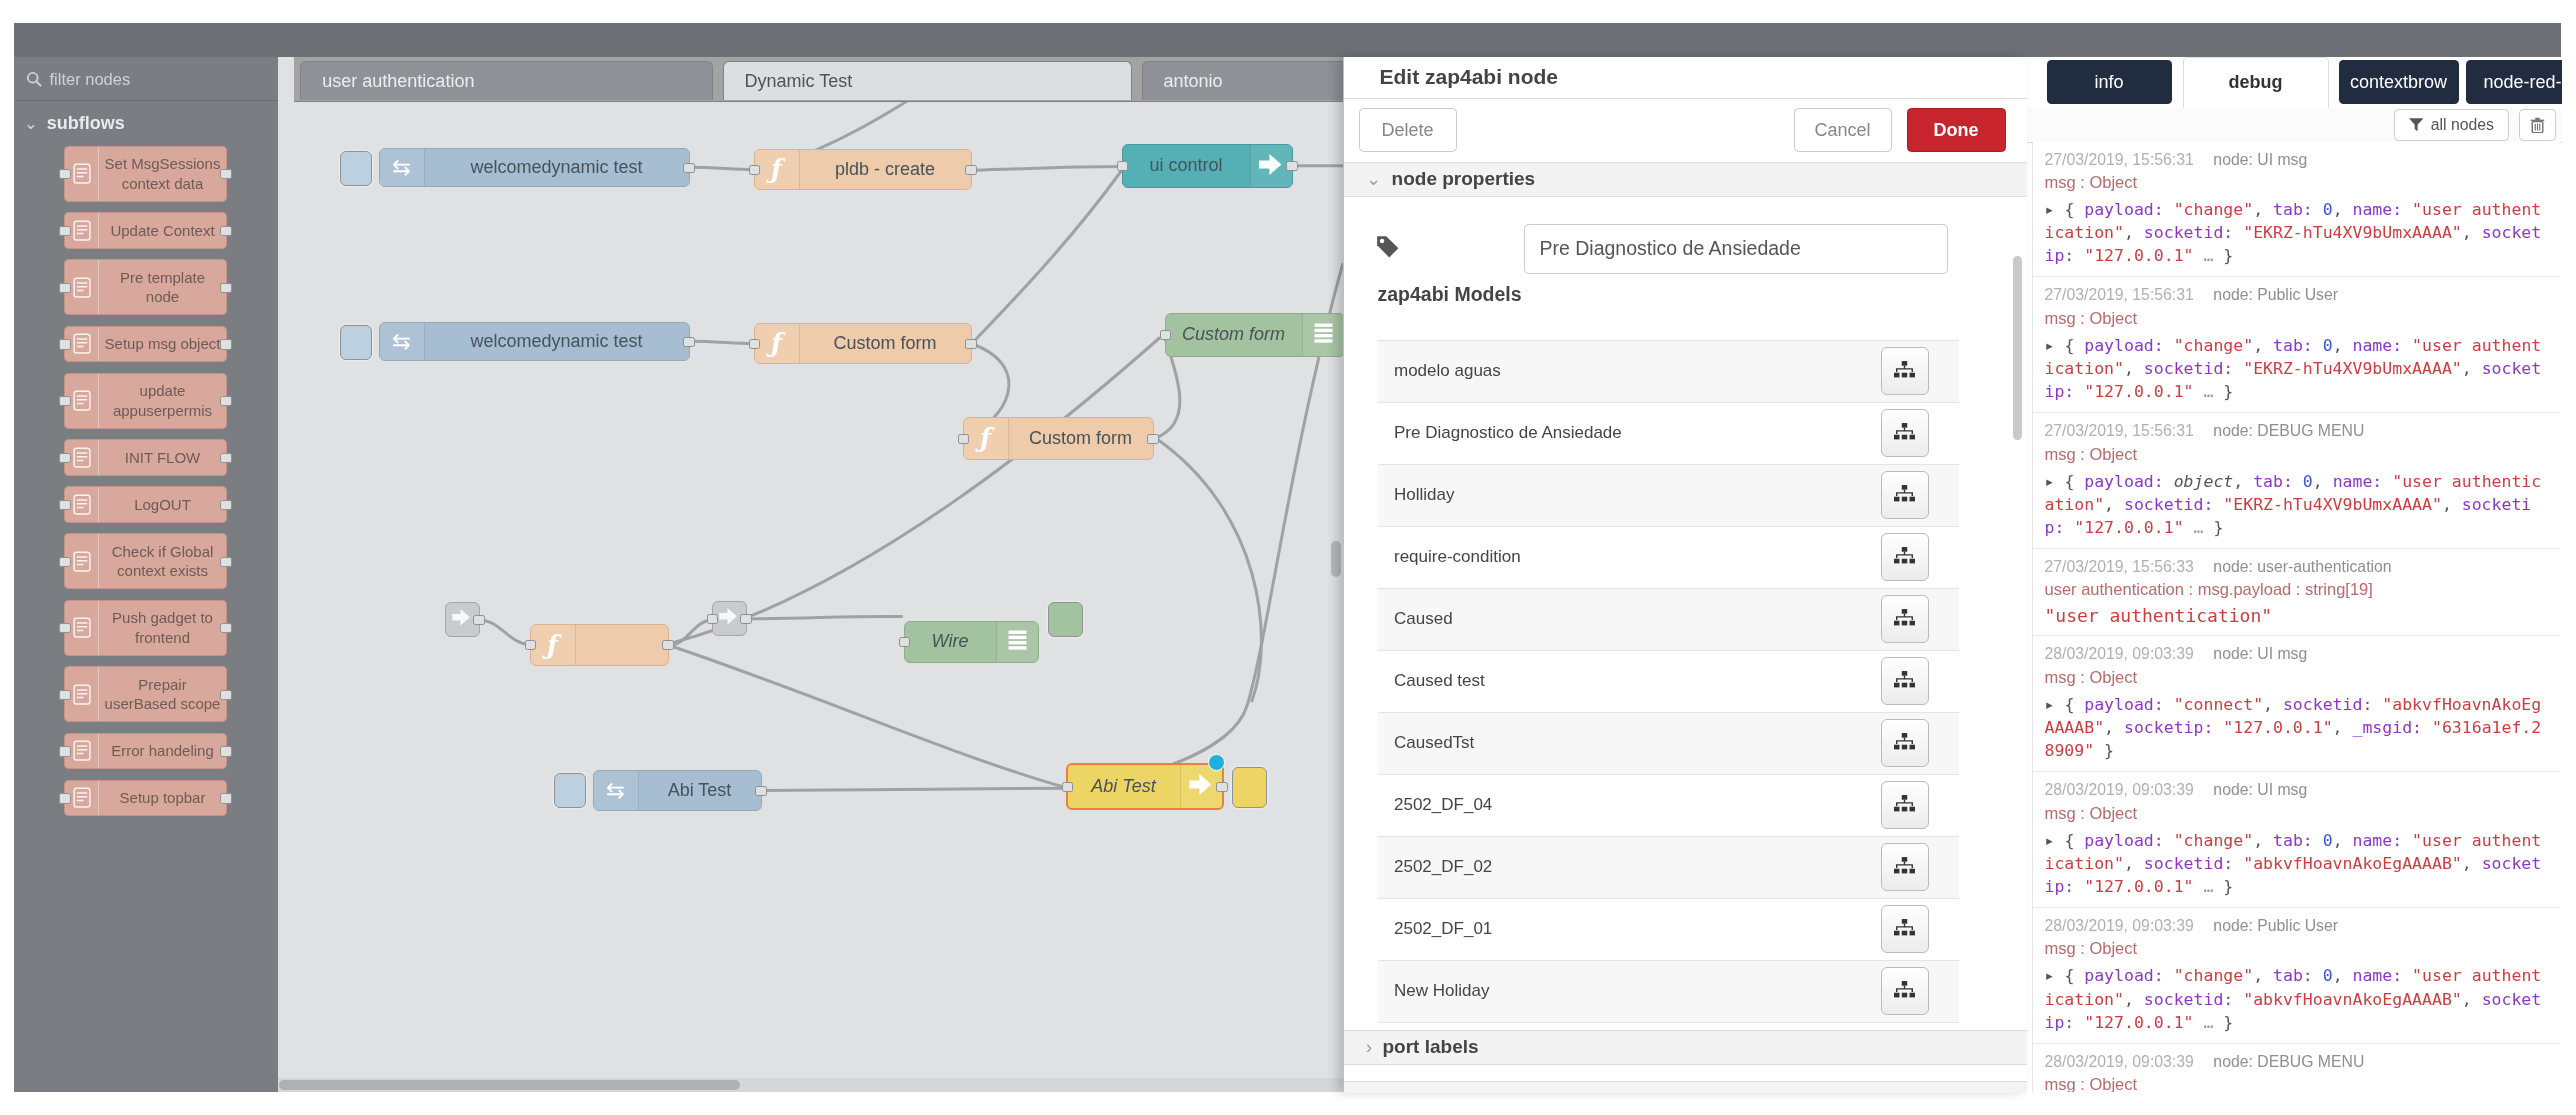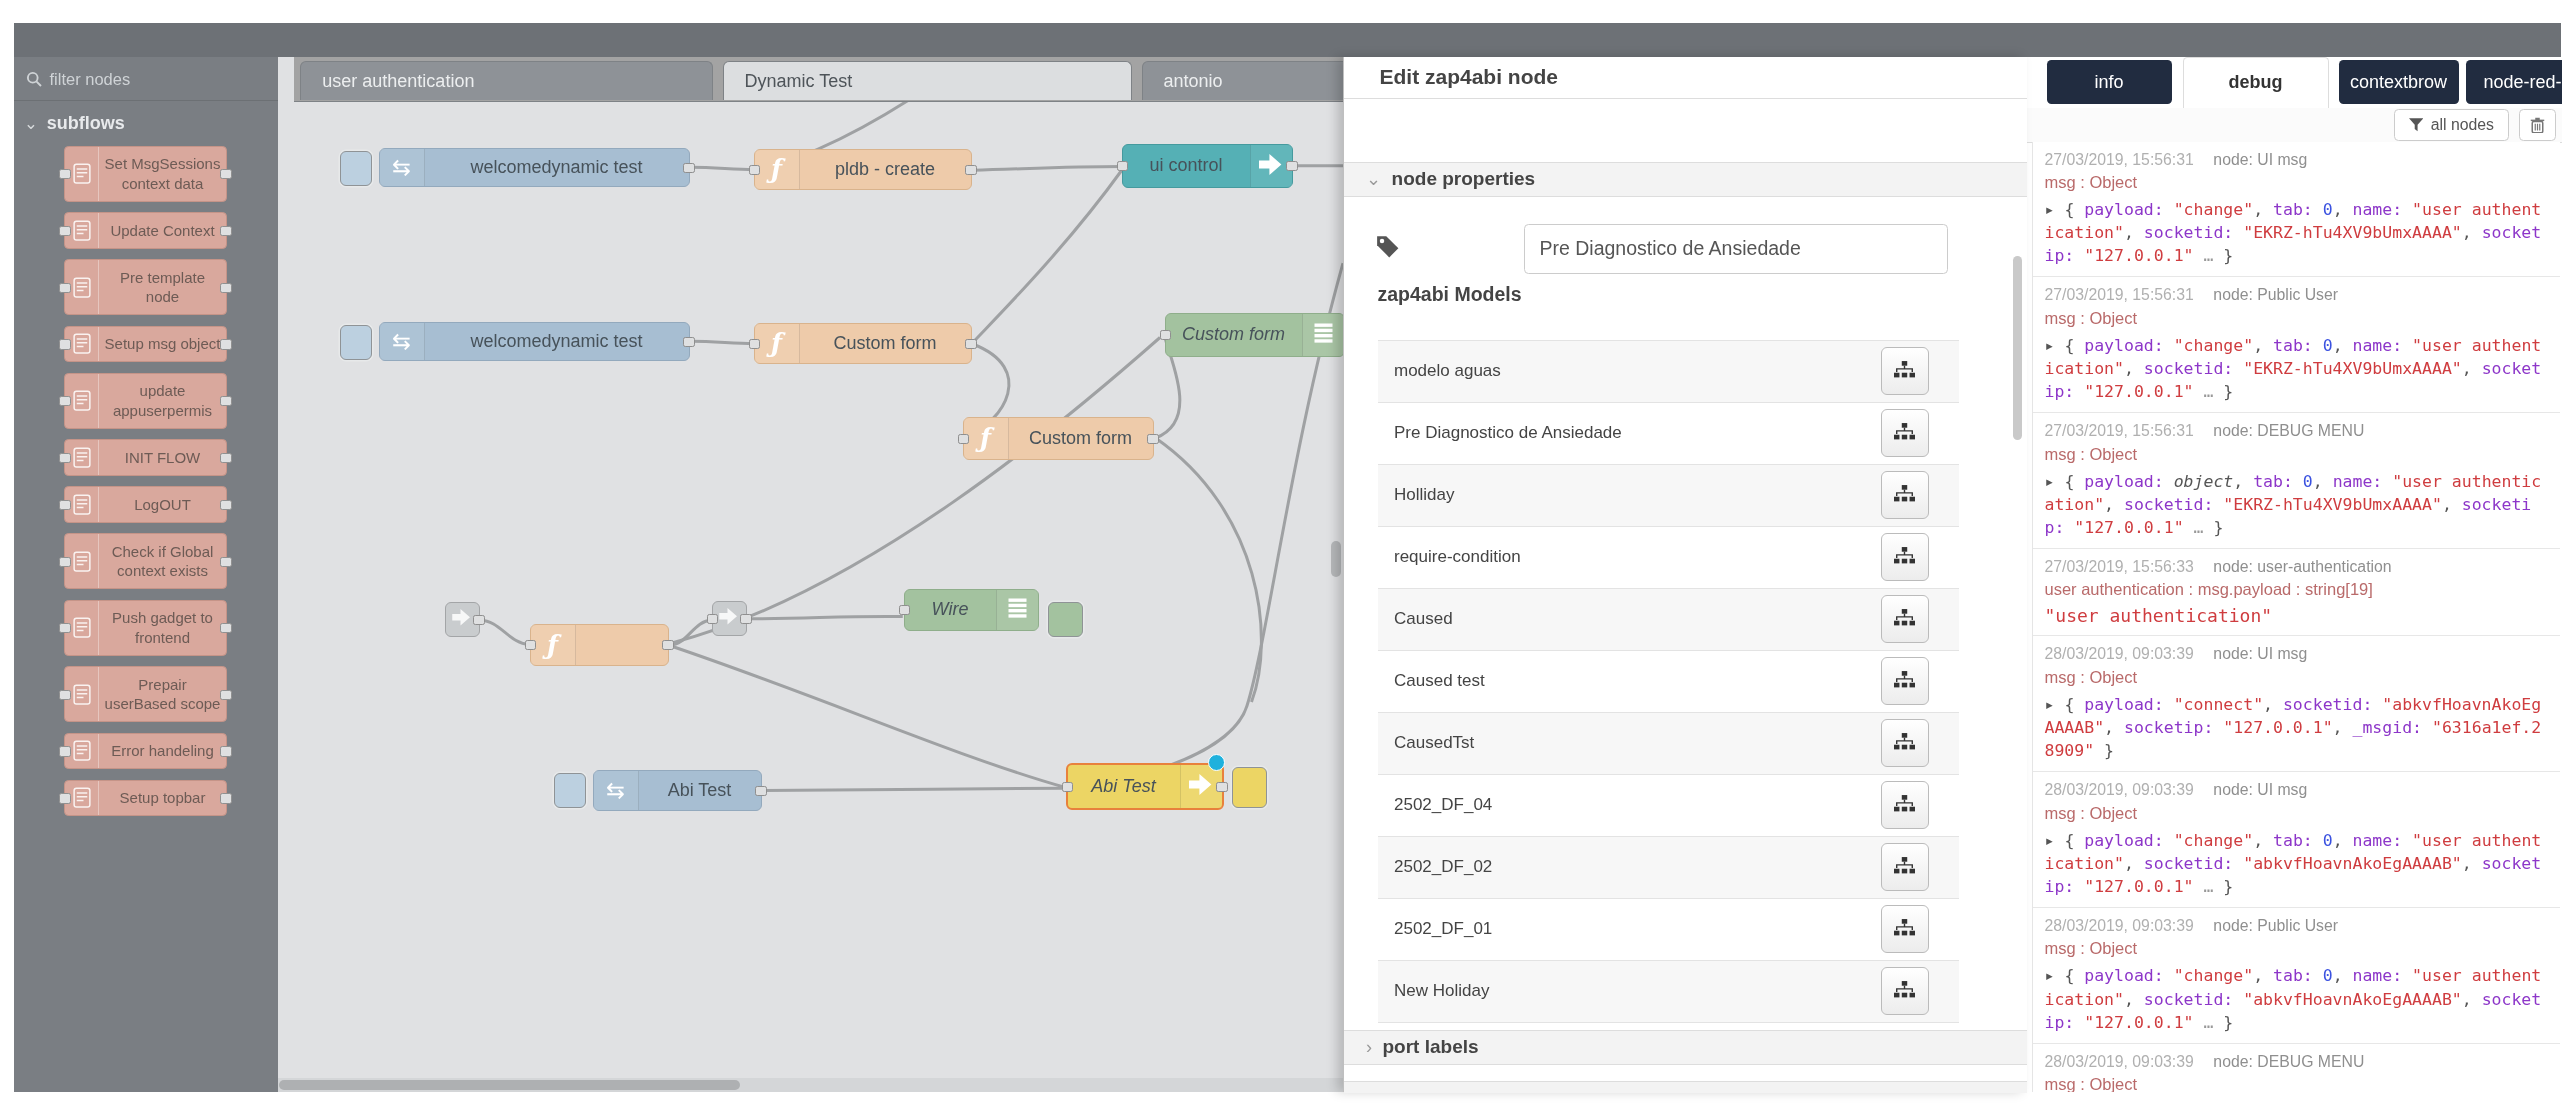--- a/index.html
+++ b/index.html
@@ -374,21 +374,21 @@
           </div>
           <div class="node graysq" style="left: 434px; top: 544px; width: 35px; height: 35px;">
             <span class="icon-region" style="width:100%">
               <span><svg width="19.5" height="16.5" viewBox="0 0 30 26">
                   <path d="M0 8 h13 v-8 l15 13 -15 13 v-8 h-13 z" fill="rgba(255,255,255,.85)"></path>
                 </svg></span>
             </span>
             <span class="nport in"></span>
             <span class="nport out"></span>
           </div>
-          <div class="node green" style="left: 626px; top: 532px; width: 135px; height: 42px;">
+          <div class="node green" style="left: 626px; top: 564px; width: 135px; height: 42px;">
             <span class="nlabel ital">Wire</span>
             <span class="icon-region right">
               <span><svg width="21" height="22.5" viewBox="0 0 28 30">
                   <rect x="2" y="2" width="24" height="4.5" fill="#fff"></rect>
                   <rect x="2" y="9" width="24" height="4.5" fill="#fff"></rect>
                   <rect x="2" y="16" width="24" height="4.5" fill="#fff"></rect>
                   <rect x="2" y="23" width="24" height="4.5" fill="#fff"></rect>
                 </svg></span>
             </span>
             <span class="nport in"></span>
@@ -421,20 +421,25 @@
           <div class="c-tab" style="left: 848px; width: 218px;">antonio</div>
         </div>
       <div class="c-scroll-h">
           <div class="thumb"></div>
         </div>
       <div class="c-scroll-v"></div>
     </div>
 
     <div id="tray">
       <div class="tray-title">Edit zap4abi node</div>
+      <div class="tray-toolbar">
+        <div class="t-btn" id="btn-delete">Delete</div>
+        <div class="t-btn" id="btn-cancel">Cancel</div>
+        <div class="t-btn" id="btn-done">Done</div>
+      </div>
       <div class="tray-band" id="band-props">
         <span class="chev">⌄</span>
         <span class="lbl">node properties</span>
       </div>
       <div id="row-name">
         <svg id="tag-icon" width="25.5" height="25.5" viewBox="0 0 24 24">
             <path d="M10.6 2 L22 13.4 L13.4 22 L2 10.6 L2 2 Z" fill="#555"></path>
             <circle cx="6.6" cy="6.6" r="2.1" fill="#fff"></circle>
           </svg>
         <input id="name-input" value="Pre Diagnostico de Ansiedade" style="">

